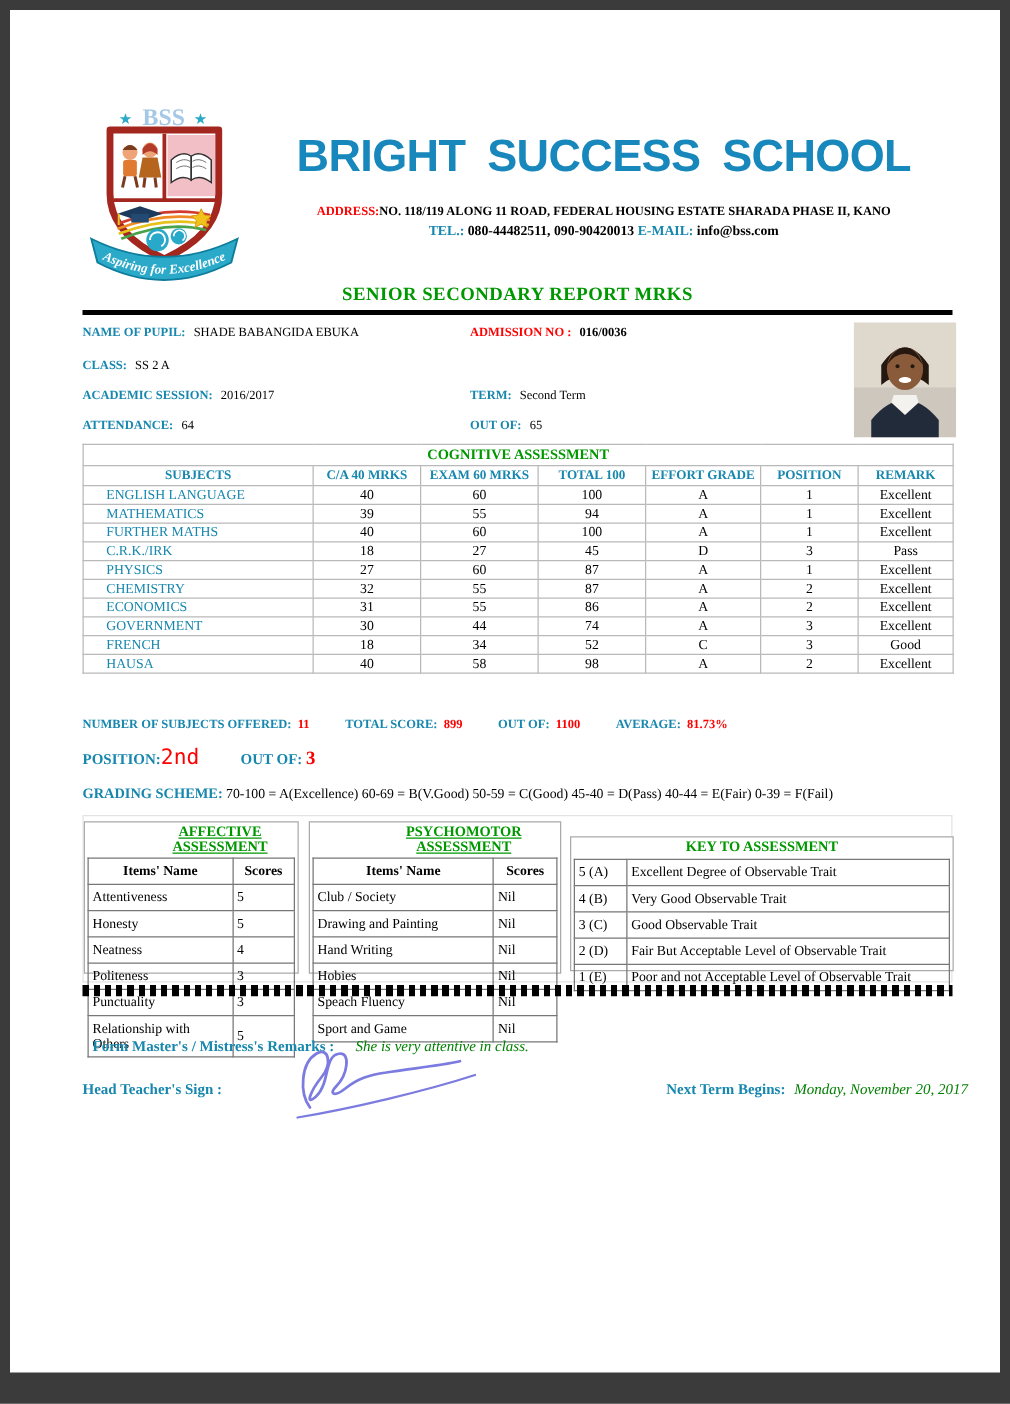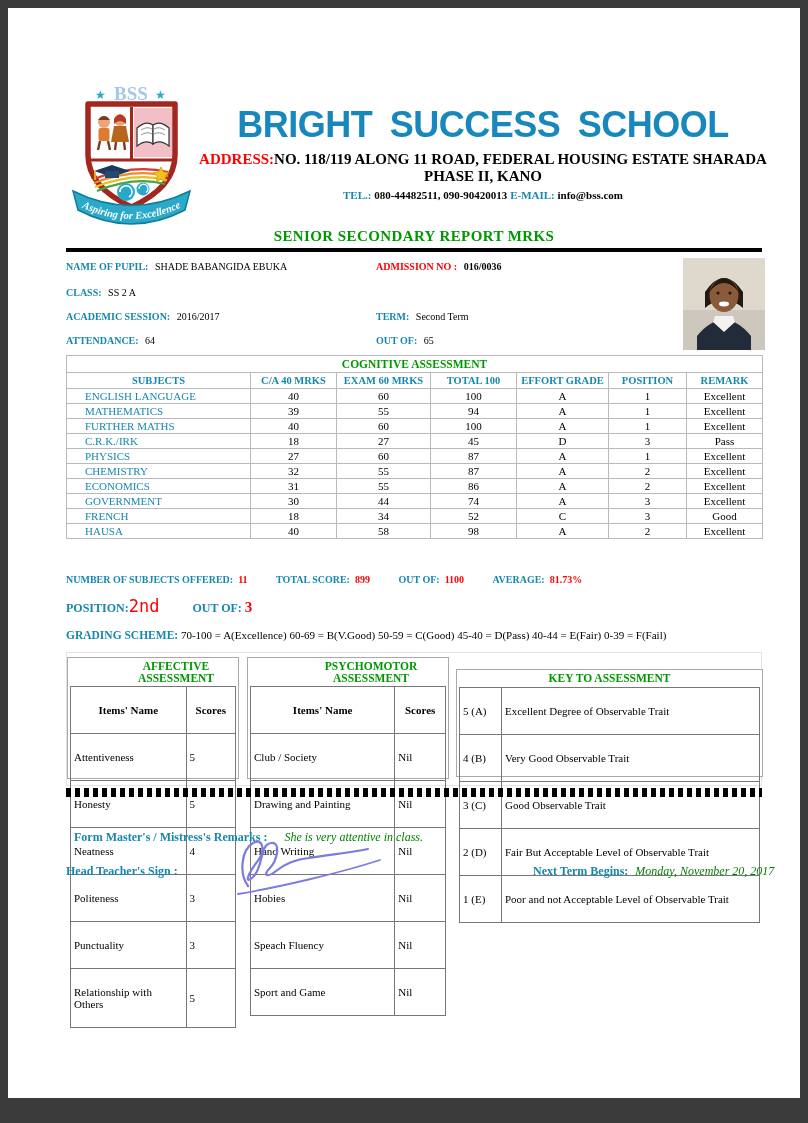--- a/index.html
+++ b/index.html
@@ -25,21 +25,21 @@
   .abs{position:absolute;}
 
   
   .logo{left:56px;top:72px;width:135px;height:150px;}
   .school-block{left:185px;top:98px;width:580px;text-align:center;}
   .school-name{
     font-family:"Liberation Sans","DejaVu Sans",sans-serif;
     font-weight:bold;font-size:36px;line-height:1.05;
     color:var(--brand-blue);word-spacing:8px;letter-spacing:-0.5px;
   }
-  .address-line{margin-top:7px;font-size:15px;font-weight:bold;color:#000;text-align:center;}
+  .address-line{margin-top:20px;font-size:10px;font-weight:bold;color:#000;text-align:center;}
   .contact-line{margin-top:4px;font-size:11px;font-weight:bold;color:#000;}
   .lb-red{color:var(--red);font-weight:bold;}
   .lb-teal{color:var(--teal);font-weight:bold;}
 
   
   .sheet-title{left:58px;top:220px;width:696px;text-align:center;
     font-size:15px;font-weight:bold;color:var(--green);letter-spacing:.4px;}
   .title-rule{left:58px;top:240px;width:696px;height:4px;background:#000;}
 
   
@@ -68,23 +68,23 @@
   .grading-line{left:58px;top:621px;font-size:11px;white-space:nowrap;}
   .grading-line .lb-teal{font-size:11.5px;}
 
   
   .assess-wrap{left:58px;top:644px;width:696px;height:134px;border:1px solid #e3e3e3;}
   .box{position:absolute;border:1px solid #aaa;background:#fff;}
   .aff-box{left:0px;top:4px;width:172px;height:122px;}
   .psy-box{left:180px;top:4px;width:202px;height:122px;}
   .key-box{left:389px;top:16px;width:307px;height:108px;}
   .box-title{color:var(--green);font-weight:bold;font-size:11.5px;text-align:center;margin-top:2px;}
-  .box-title.u{padding-left:46px;}
+  .box-title.u{text-decoration:underline;padding-left:46px;}
   .box table{border-collapse:collapse;width:calc(100% - 4px);margin:2px auto 0;font-size:11px;}
-  .box th,.box td{border:1px solid #777;height:14px;padding:17px 3px;color:#000;}
+  .box th,.box td{border:1px solid #777;height:14px;padding:4px 3px;color:#000;}
   .box th{font-weight:bold;text-align:center;font-size:11px;}
   .aff-box td:last-child{width:30%;text-align:left;}
   .psy-box td:last-child{width:26%;text-align:left;}
   .key-box td:first-child{width:42px;white-space:nowrap;}
   .key-box table{margin-top:3px;}
 
   
   .dash-sep{left:58px;top:780px;width:696px;height:9px;
     background:repeating-linear-gradient(90deg,#000 0 5px,transparent 5px 9px);}
   .remarks-line{left:66px;top:822px;font-size:12px;white-space:nowrap;}

